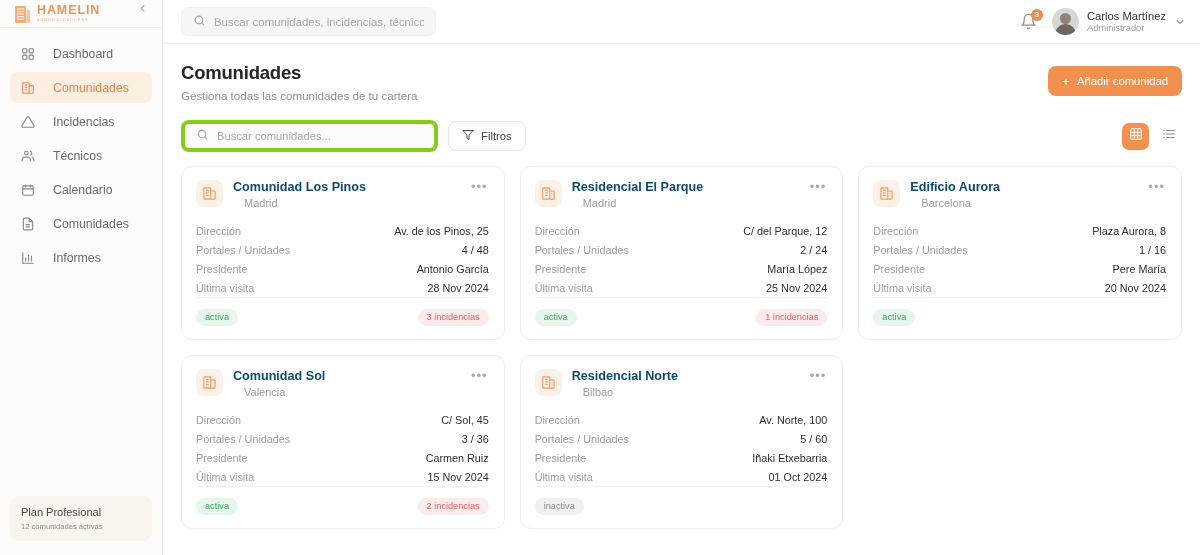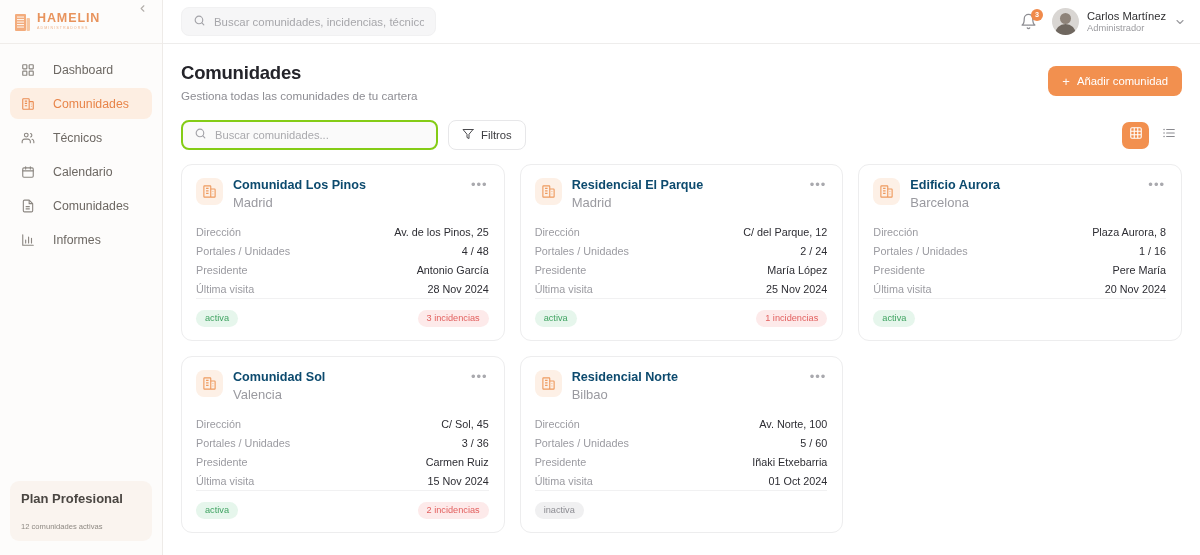--- a/index.html
+++ b/index.html
@@ -14,21 +14,21 @@
   
   .sidebar {
     width: 163px; height: 555px;
     background: #fdfcfb;
     border-right: 1px solid #eeebe8;
     display: flex; flex-direction: column;
     flex: 0 0 163px;
     position: relative;
   }
   .sb-head {
-    height: 44px; display: flex; 
+    height: 28px; display: flex; 
     padding: 0 12px 0 14px;
     border-bottom: 1px solid #f0edea;
   }
   .logo-wrap { display: flex; align-items: center; gap: 6px; flex: 1; }
   .logo-mark { width: 17px; height: 20px; display: block; }
   .logo-text { display: flex; flex-direction: column; line-height: 1; }
   .logo-name {
     font-size: 12.5px; font-weight: bold; letter-spacing: .9px;
     color: #e8935c;
   }
@@ -49,21 +49,21 @@
   }
   .nav-item .nav-ico { width: 15px; height: 15px; flex: 0 0 15px;
     display: flex; align-items: center; justify-content: center; color: #8b8681; }
   .nav-item.active { background: #fdeee2; color: #e8854a; font-weight: 500; }
   .nav-item.active .nav-ico { color: #ea8c52; }
 
   .sb-foot { margin-top: auto; padding: 10px 10px 14px 10px; }
   .plan-box {
     background: #faf4ef; border-radius: 9px; padding: 10px 11px;
   }
-  .plan-title { font-size: 13px; color: #4a4642; font-weight: bold; margin-bottom: 16px; }
+  .plan-title { font-size: 11px; color: #4a4642; font-weight: normal; margin-bottom: 4px; }
   .plan-sub { font-size: 7.6px; color: #8e8983; }
 
   
   .main { flex: 1; display: flex; flex-direction: column; background: #fff; min-width: 0; }
 
   .topbar {
     height: 44px; flex: 0 0 44px; display: flex; align-items: center;
     padding: 0 14px 0 18px; border-bottom: 1px solid #eeedec; background: #fff;
   }
   .top-search {
@@ -106,21 +106,21 @@
   .add-btn {
     margin-left: auto; margin-top: 4px; height: 30px; background: #f2904f;
     color: #fff; border: 0; border-radius: 8px; display: flex; align-items: center;
     gap: 7px; padding: 0 14px; font-size: 11.3px; cursor: pointer;
     font-family: "Liberation Sans", sans-serif;
   }
   .add-btn .plus { font-size: 13px; line-height: 1; opacity: .95; }
 
   .toolbar { display: flex; align-items: center; gap: 10px; margin-top: 18px; }
   .tb-search {
-    width: 257px; height: 30px; background: #fafafa; border: 2px solid #84cc16;
+    width: 257px; height: 30px; background: #fafafa; border: 4px solid #84cc16;
     border-radius: 8px; display: flex; align-items: center; gap: 8px; padding: 12px 11px;
   }
   .tb-search input {
     border: 0; background: transparent; outline: none; font-size: 11.2px;
     color: #4b4b4d; width: 100%; font-family: "Liberation Sans", sans-serif;
   }
   .tb-search input::placeholder { color: #a9a9ad; }
   .filtros-btn {
     height: 30px; background: #fff; border: 1px solid #e7e7e9; border-radius: 8px;
     display: flex; align-items: center; gap: 7px; padding: 0 13px; font-size: 11.3px;
@@ -144,21 +144,21 @@
     display: flex; flex-direction: column;
   }
   .card-top { display: flex; align-items: flex-start; gap: 10px; }
   .card-ico {
     width: 27px; height: 27px; border-radius: 8px; background: #fdf0e6;
     display: flex; align-items: center; justify-content: center; flex: 0 0 27px;
     color: #ee9a5f;
   }
   .card-head-text { flex: 1; min-width: 0; }
   .card-name { font-size: 12.6px; font-weight: bold; color: #0c4a6e; }
-  .card-city { font-size: 13px; color: #9a9aa0; margin-top: 3px; }
+  .card-city { font-size: 11px; color: #9a9aa0; margin-top: 3px; margin-left: 11px; }
   .dots {
     color: #a9a9ae; font-size: 13px; line-height: 10px; cursor: pointer;
     letter-spacing: 1px; padding: 2px 1px 0 0;
   }
 
   .rows { margin-top: 12px; display: flex; flex-direction: column; gap: 0; }
   .row {
     display: flex; align-items: baseline; justify-content: space-between;
     padding: 3.5px 0; font-size: 10.8px;
   }
@@ -223,20 +223,28 @@
         <span class="nav-ico">
           <svg width="14" height="14" viewBox="0 0 24 24" fill="none" stroke="currentColor" stroke-width="1.9" stroke-linejoin="round">
             <rect x="3" y="3" width="11" height="18" rx="1"></rect>
             <path d="M14 8h6a1 1 0 0 1 1 1v11a1 1 0 0 1-1 1h-6"></path>
             <path d="M6.5 7h4M6.5 11h4M6.5 15h4M17 12h1M17 16h1"></path>
           </svg>
         </span>
         <span>Comunidades</span>
       </div>
 
+      <div class="nav-item">
+        <span class="nav-ico">
+          <svg width="14" height="14" viewBox="0 0 24 24" fill="none" stroke="currentColor" stroke-width="1.9" stroke-linejoin="round">
+            <path d="M10.3 3.6 1.8 18a2 2 0 0 0 1.7 3h17a2 2 0 0 0 1.7-3L13.7 3.6a2 2 0 0 0-3.4 0z"></path>
+          </svg>
+        </span>
+        <span>Incidencias</span>
+      </div>
 
       <div class="nav-item">
         <span class="nav-ico">
           <svg width="14" height="14" viewBox="0 0 24 24" fill="none" stroke="currentColor" stroke-width="1.9" stroke-linecap="round">
             <path d="M16 20v-2a4 4 0 0 0-4-4H6a4 4 0 0 0-4 4v2"></path>
             <circle cx="9" cy="7" r="3.2"></circle>
             <path d="M22 20v-2a4 4 0 0 0-3-3.8"></path>
               <path d="M16.5 4.2a3.2 3.2 0 0 1 0 6"></path>
           </svg>
         </span>

